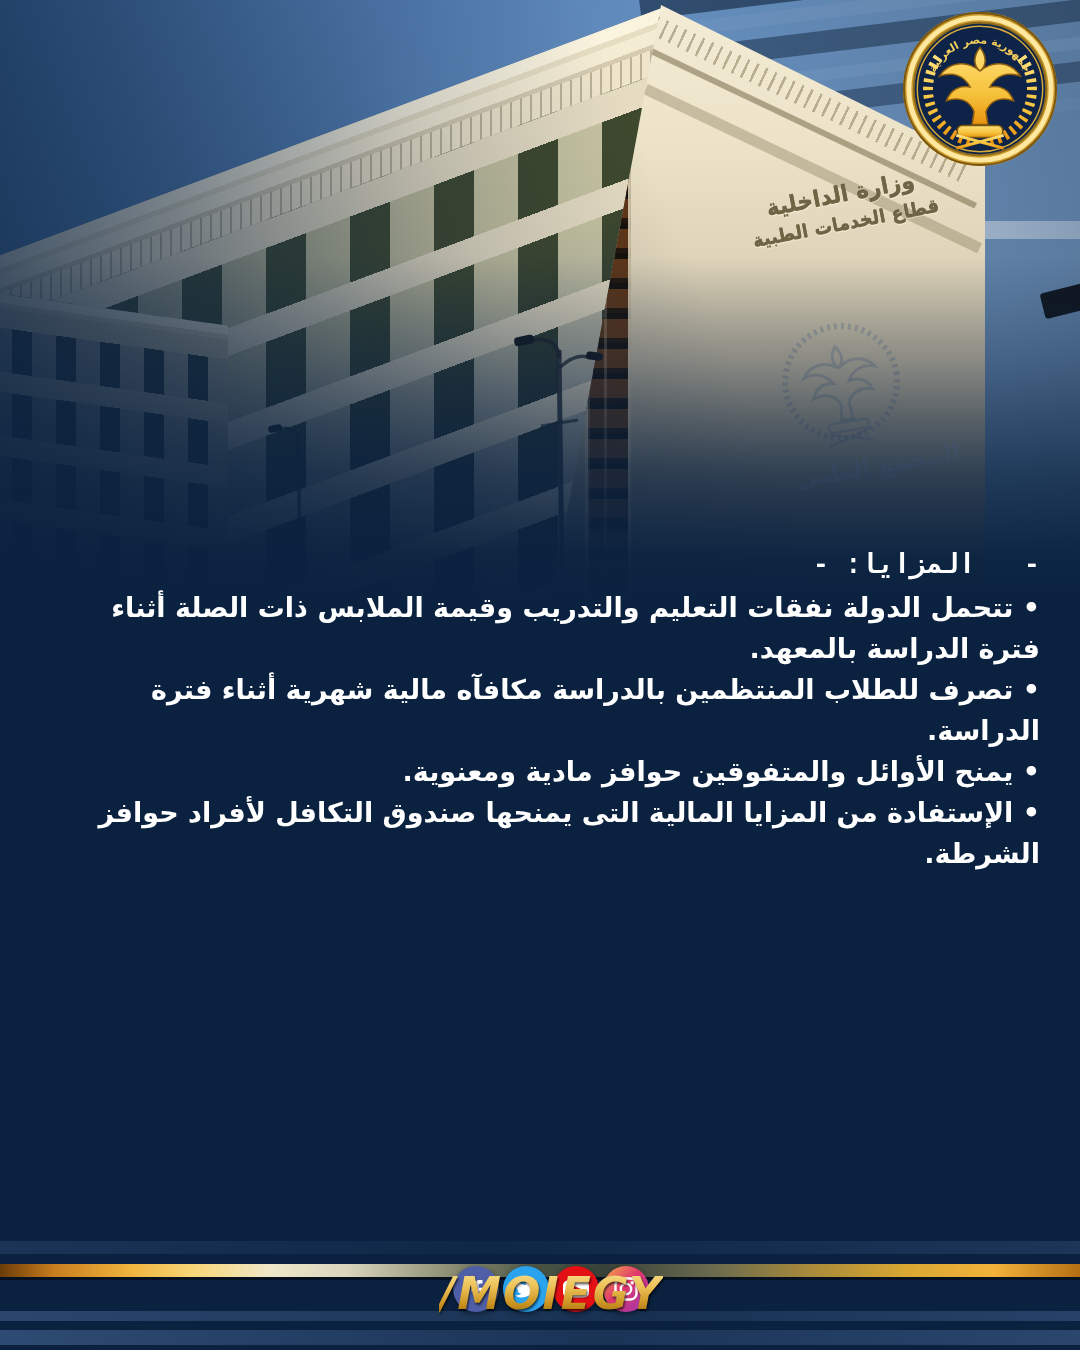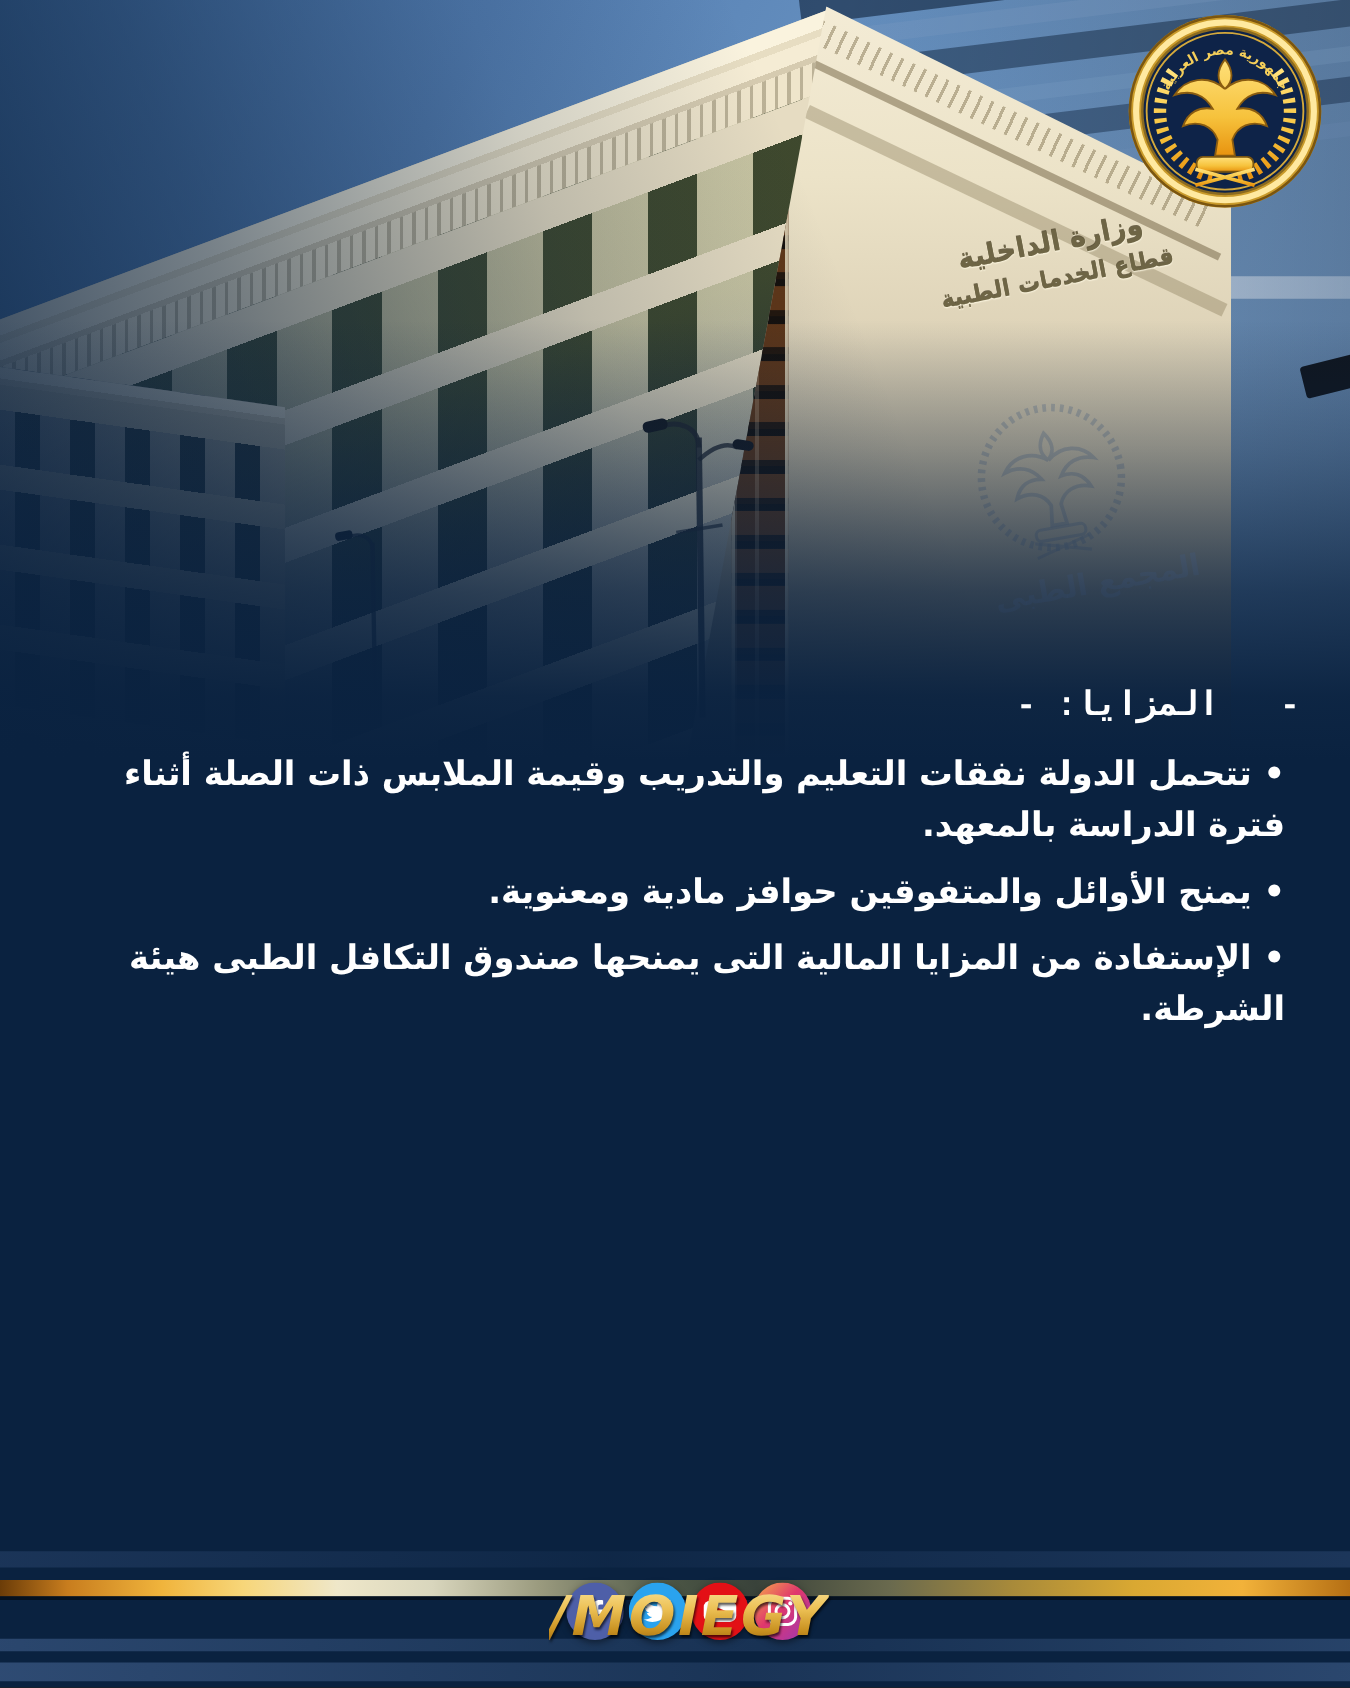--- a/index.html
+++ b/index.html
@@ -74,21 +74,21 @@
   .tint-diag{position:absolute;inset:0;
         background:linear-gradient(68deg,rgba(12,36,66,.92) 0%,rgba(12,36,66,.55) 26%,rgba(12,36,66,.18) 47%,rgba(12,36,66,0) 63%);}
   .fade{position:absolute;inset:0;
         background:linear-gradient(to bottom,rgba(10,34,64,0) 40%,rgba(10,34,64,.32) 56%,rgba(10,34,64,.75) 74%,rgba(10,34,64,.96) 87%,#0a2240 95%);}
   
   .logo{position:absolute;left:901px;top:10px;width:158px;height:158px;}
   
   .content{position:absolute;left:42px;right:40px;top:546px;direction:rtl;text-align:right;
         color:#fff;font-weight:bold;font-size:27px;line-height:41px;}
   .heading{white-space:pre-wrap;font-family:Liberation Mono, monospace;}
-  .bullet{margin:12px;}
+  .bullet{margin:0;}
   
   .band-a{position:absolute;left:0;top:1241px;width:1080px;height:13px;
         background:linear-gradient(to right,rgba(70,100,150,.28),rgba(70,100,150,.08) 45%,rgba(70,100,150,.3));}
   .gold-stripe{position:absolute;left:0;top:1264px;width:1080px;height:13px;
         background:linear-gradient(to right,#6b3c08 0%,#c87d1e 5%,#f0b43c 12%,#f7d679 18%,#efe7c9 25%,#d9d6bd 32%,#9a9a7e 40%,#4a5444 50%,#39423a 56%,#6a6a4e 66%,#a88a3a 75%,#d9a832 84%,#f2b23a 92%,#b56f14 100%);}
   .stripe-shadow{position:absolute;left:0;top:1277px;width:1080px;height:3px;background:rgba(0,0,0,.5);}
   .band-b{position:absolute;left:0;top:1311px;width:1080px;height:10px;
         background:linear-gradient(to right,rgba(82,115,165,.45),rgba(82,115,165,.18) 60%,rgba(82,115,165,.4));}
   .band-c{position:absolute;left:0;top:1330px;width:1080px;height:15px;
         background:linear-gradient(to right,rgba(82,115,165,.5),rgba(82,115,165,.22) 55%,rgba(82,115,165,.45));}
@@ -190,22 +190,23 @@
     <path d="M122,48 A54,54 0 0,1 90,133" fill="none" stroke="url(#goldG)" stroke-width="10" stroke-dasharray="3.5 4.5"></path>
     <path d="M80 38 C73 47 73 56 80 62 C66 50 48 53 39 67 C53 62 64 67 70 78 C59 76 50 81 46 92 C59 87 70 92 74 103 L72 116 H88 L86 103 C90 92 101 87 114 92 C110 81 101 76 90 78 C96 67 107 62 121 67 C112 53 94 50 80 62 C87 56 87 47 80 38 Z" fill="url(#goldG)" stroke="#8a5c10" stroke-width="1.5"></path>
     <rect x="57" y="117" width="46" height="12" rx="5" fill="url(#goldG)" stroke="#7a5510" stroke-width="1.5"></rect>
     <path d="M56 140 L104 127 M104 140 L56 127" stroke="url(#goldG)" stroke-width="3"></path>
   </svg>
 
   <div class="content" dir="rtl">
     <div class="heading">-   المزايا: -</div>
     <div id="bullets">
         <div class="bullet">• تتحمل الدولة نفقات التعليم والتدريب وقيمة الملابس ذات الصلة أثناء فترة الدراسة بالمعهد.</div>
+        <div class="bullet">• تصرف للطلاب المنتظمين بالدراسة مكافآه مالية شهرية أثناء فترة الدراسة.</div>
         <div class="bullet">• يمنح الأوائل والمتفوقين حوافز مادية ومعنوية.</div>
-        <div class="bullet">• الإستفادة من المزايا المالية التى يمنحها صندوق التكافل الطبى هيئة الشرطة.</div>
+        <div class="bullet">• الإستفادة من المزايا المالية التى يمنحها صندوق التكافل لأفراد حوافز الشرطة.</div>
       </div>
   </div>
 
   <div class="band-a"></div>
   <div class="gold-stripe"></div>
   <div class="stripe-shadow"></div>
   <div class="band-b"></div>
   <div class="band-c"></div>
 
   <div class="social-row">

